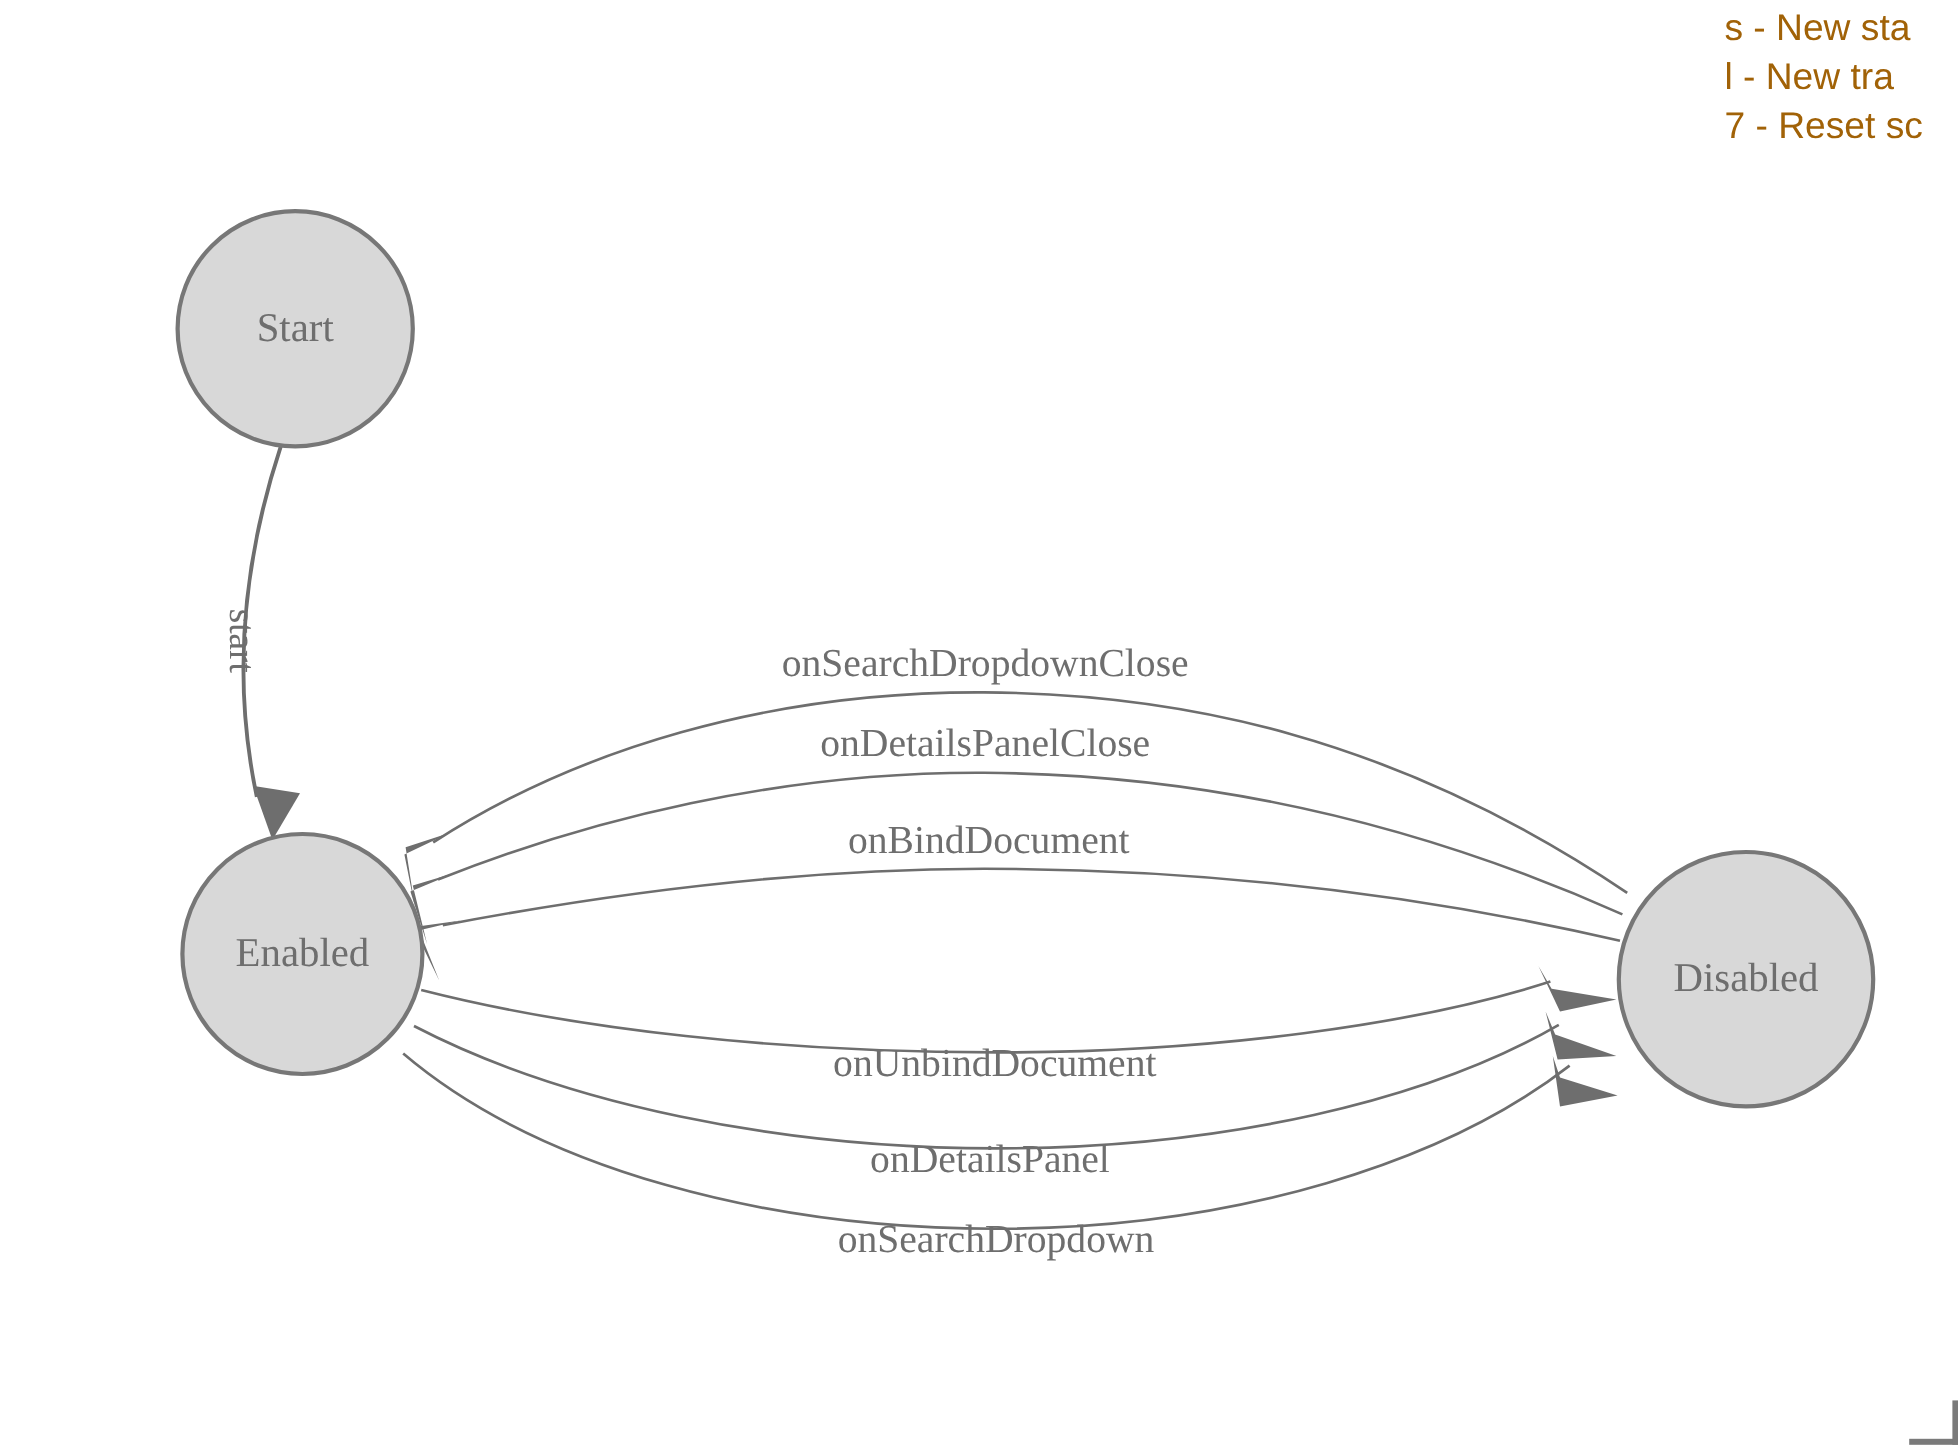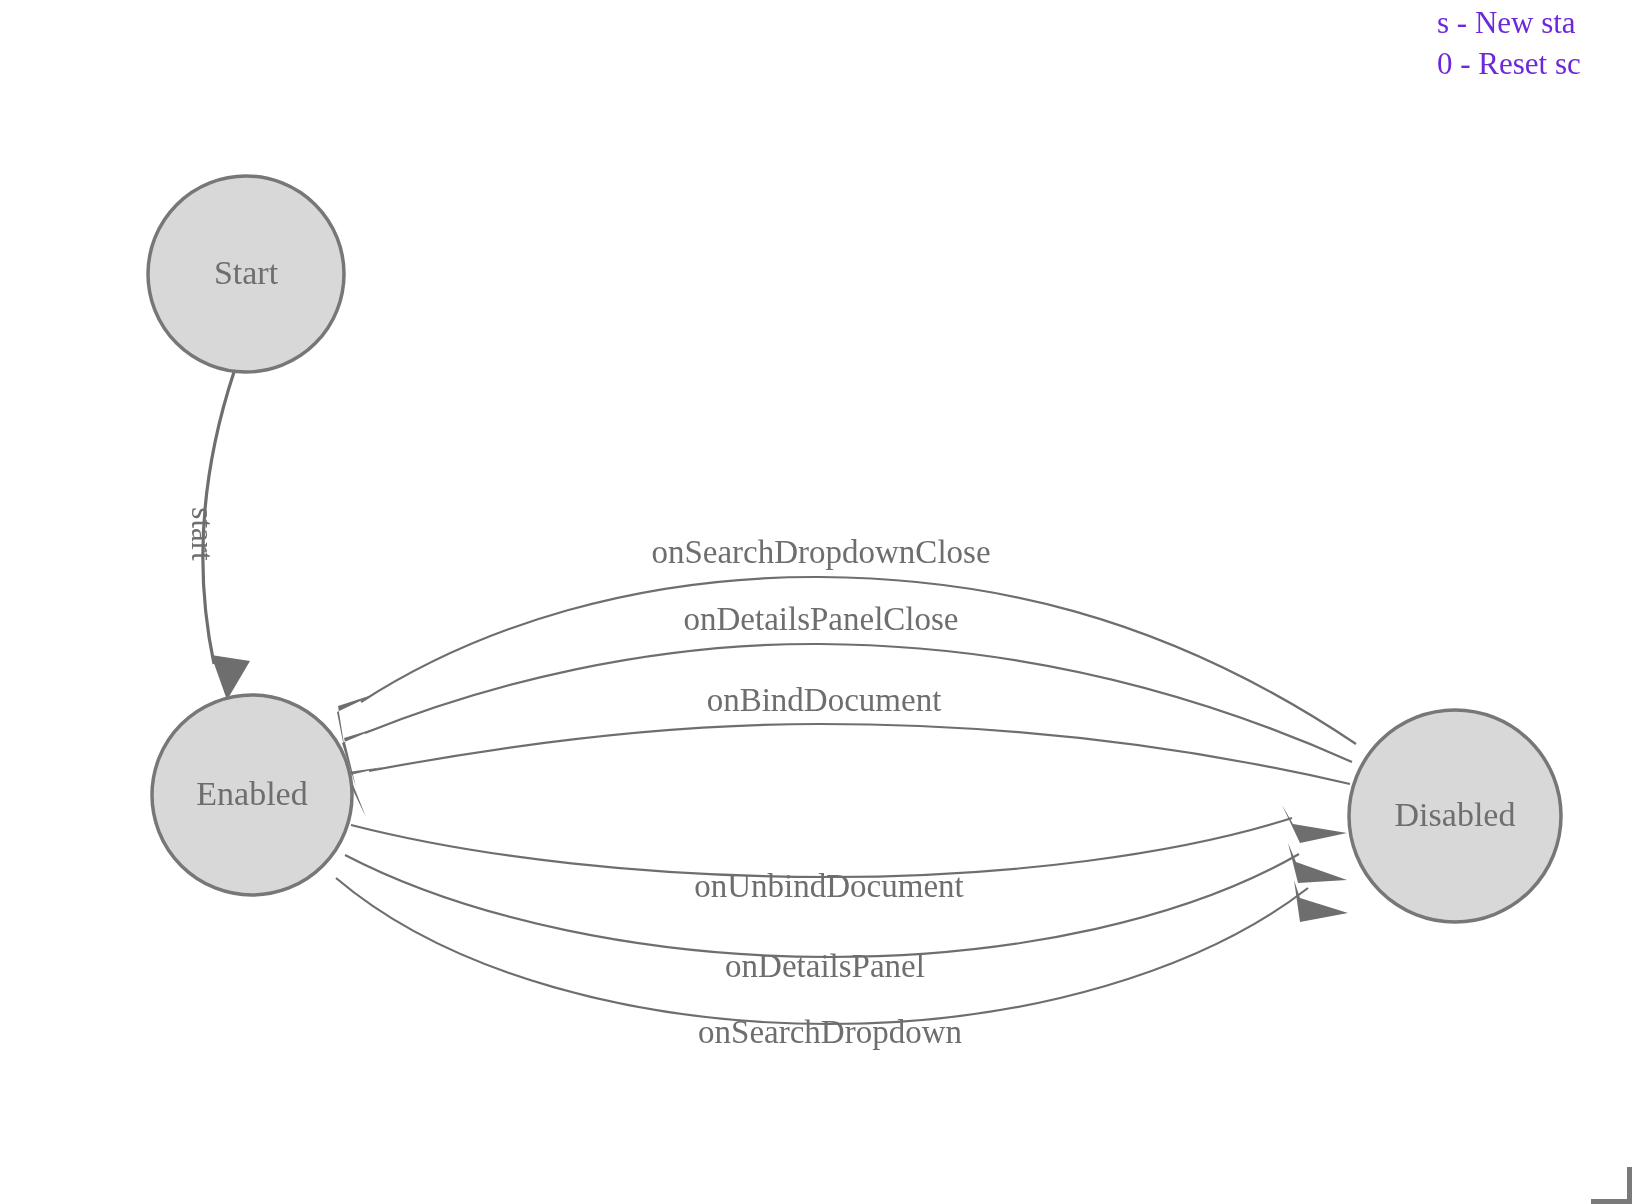--- a/index.html
+++ b/index.html
@@ -67,24 +67,24 @@
   }
   #help-overlay {
     position: absolute;
     right: 0;
     top: 0;
     width: 205px;
     overflow: hidden;
     padding-top: 2px;
   }
   .help-line {
-    font-family: Liberation Serif, serif;
+    font-family: Liberation Sans, sans-serif;
     font-size: 31px;
     line-height: 41px;
-    color: #6d28d9;
+    color: #a16207;
     white-space: nowrap;
     padding-left: 10px;
   }
   #corner-bracket {
     position: absolute;
     right: 0;
     bottom: 0;
     width: 36px;
     height: 32px;
     border-right: 5px solid #7a7a7a;
@@ -159,18 +159,19 @@
     <text class="edge-label" x="829" y="897">onUnbindDocument</text>
 
     <text class="edge-label" x="825" y="977">onDetailsPanel</text>
 
     <text class="edge-label" x="830" y="1043">onSearchDropdown</text>
 
   </svg>
 
   <div id="help-overlay">
     <div class="help-line">s - New sta</div>
-    <div class="help-line">0 - Reset sc</div>
+    <div class="help-line">l - New tra</div>
+    <div class="help-line">7 - Reset sc</div>
   </div>
 
   <div id="corner-bracket"></div>
 
 </div>
 
 </body></html>

